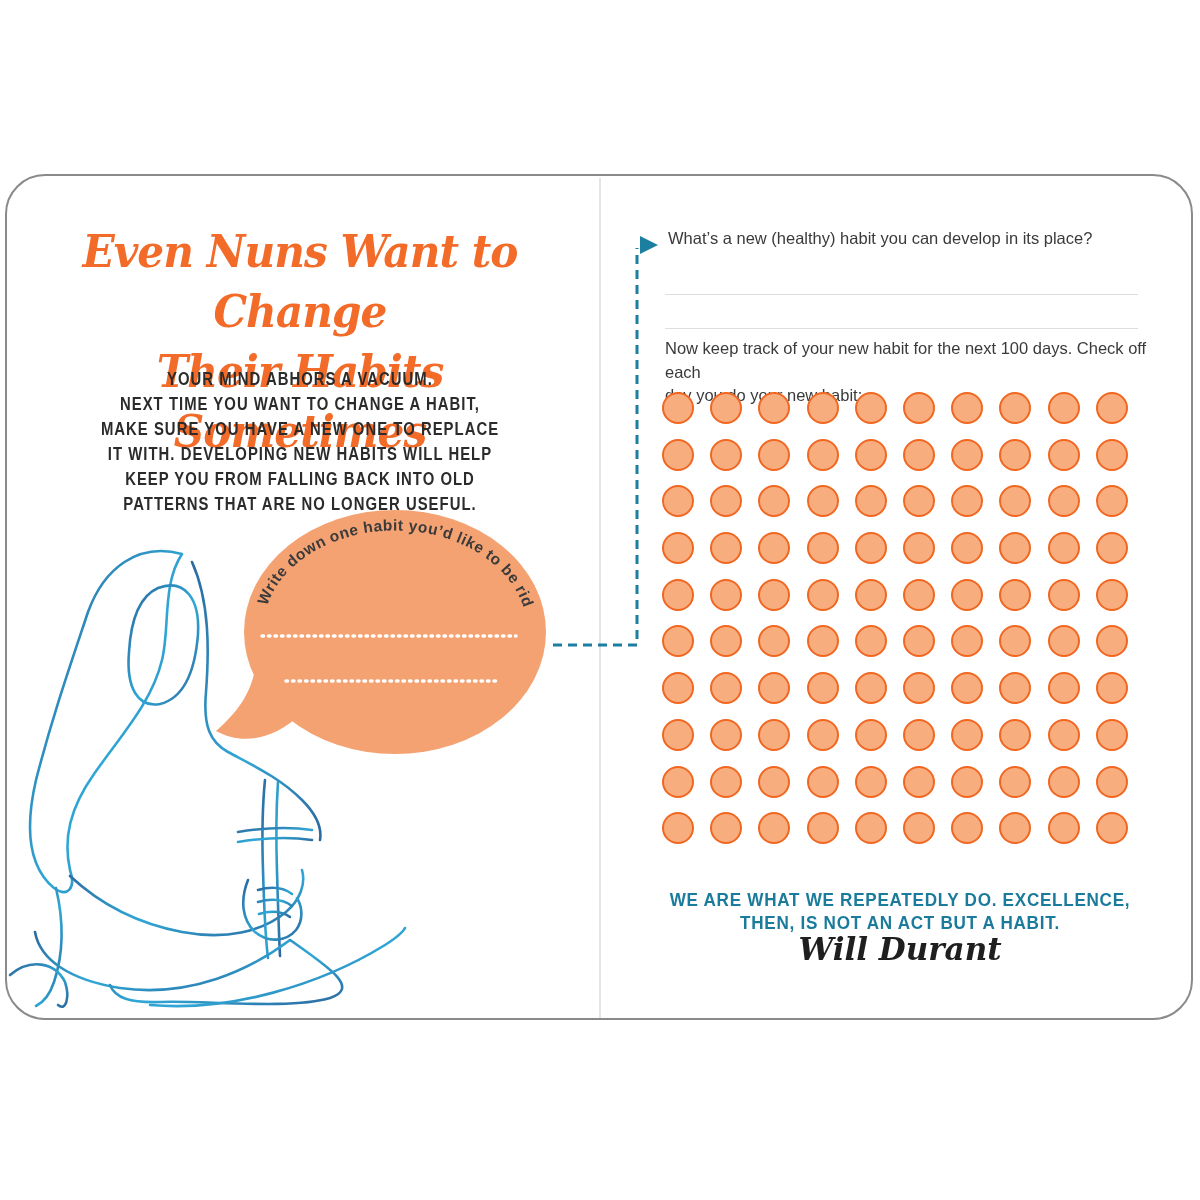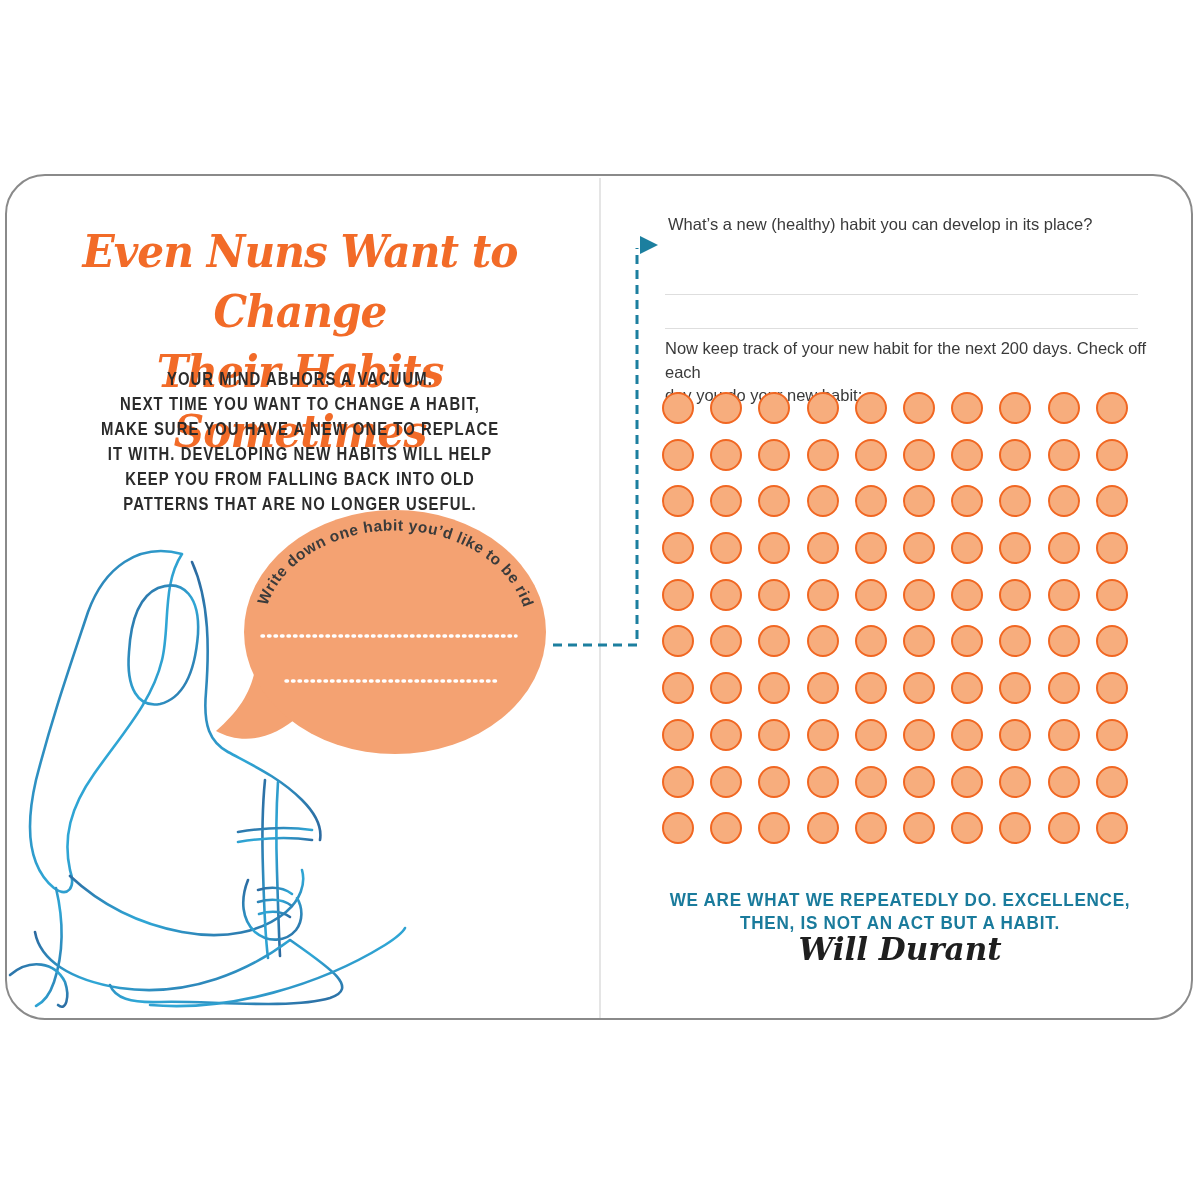--- a/index.html
+++ b/index.html
@@ -24,21 +24,21 @@
     font-size:44px;line-height:60px;color:var(--accent-orange,#F26B28);
     letter-spacing:-1px;transform:scaleX(.96);transform-origin:top center;
   }
   .body-copy{
     position:absolute;left:30px;top:367px;width:540px;text-align:center;
     font-weight:bold;font-size:17.5px;line-height:25px;letter-spacing:1.2px;
     color:#2b2b2b;transform:scaleX(.85);transform-origin:top center;
   }
   
   .question{
-    position:absolute;left:668px;top:215px;width:480px;
+    position:absolute;left:668px;top:229px;width:480px;
     font-size:16.5px;color:#3a3a3a;
   }
   .rule-line{
     position:absolute;height:0;border-top:1.5px solid var(--rule-line-gray,#dedede);
     width:473px;left:665px;
   }
   .rule-1{top:294px;}
   .rule-2{top:328px;}
   .tracker-intro{
     position:absolute;left:665px;top:337px;width:482px;
@@ -96,21 +96,21 @@
     <div>IT WITH. DEVELOPING NEW HABITS WILL HELP</div>
     <div>KEEP YOU FROM FALLING BACK INTO OLD</div>
     <div>PATTERNS THAT ARE NO LONGER USEFUL.</div>
   </div>
 
   <div class="question">What’s a new (healthy) habit you can develop in its place?</div>
   <div class="rule-line rule-1"></div>
   <div class="rule-line rule-2"></div>
 
   <div class="tracker-intro">
-    <span style="display: block;">Now keep track of your new habit for the next 200 days. Check off each</span>
+    <span style="display: block;">Now keep track of your new habit for the next 100 days. Check off each</span>
     <span style="display: block;">day you do your new habit:</span>
   </div>
 
   <div class="habit-grid">
       <div class="day-circle"></div>
       <div class="day-circle"></div>
       <div class="day-circle"></div>
       <div class="day-circle"></div>
       <div class="day-circle"></div>
       <div class="day-circle"></div>

